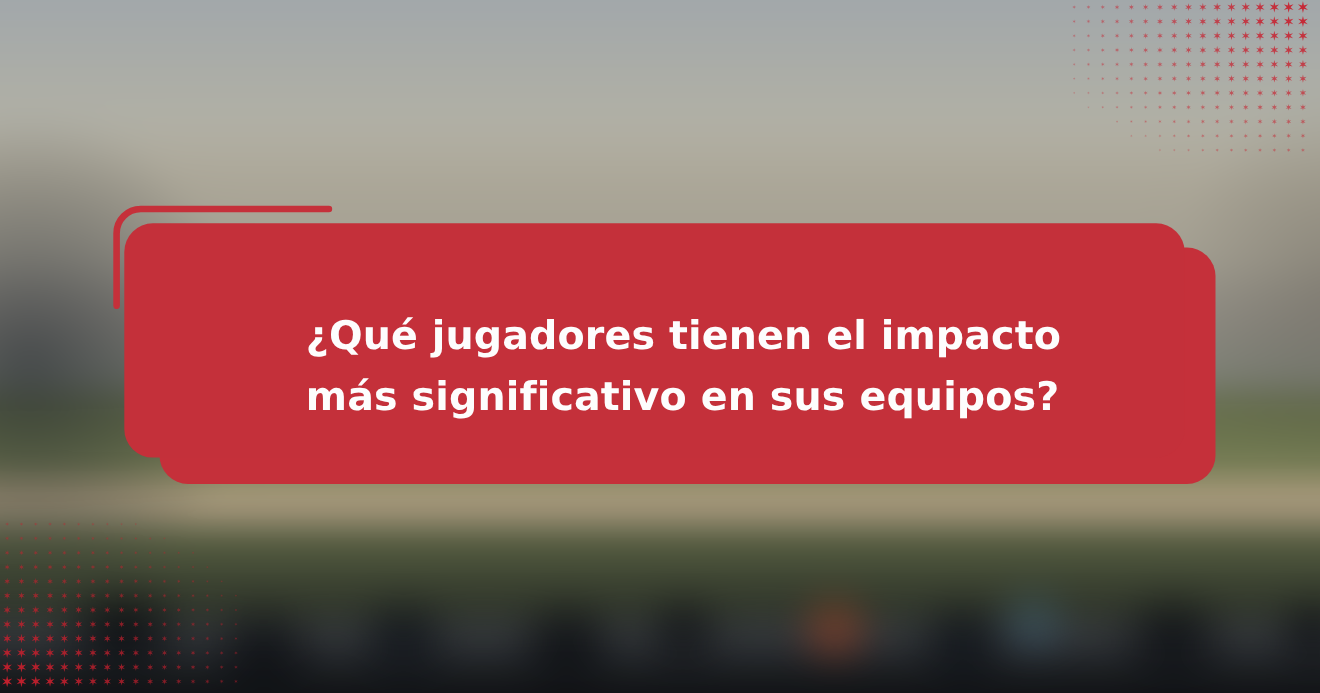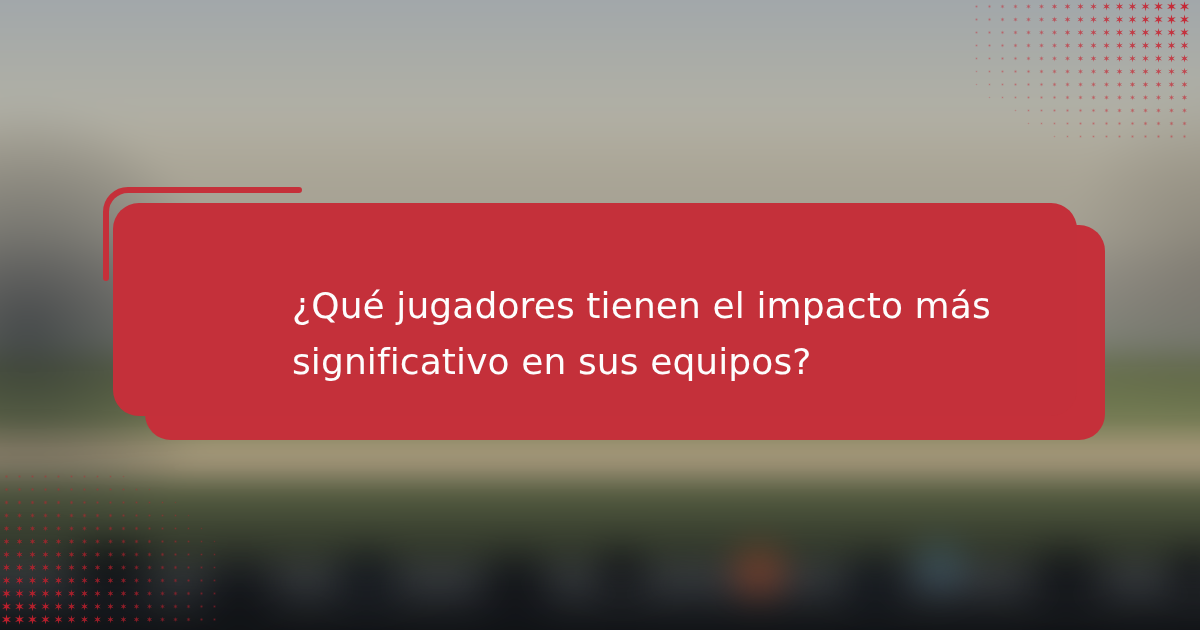--- a/index.html
+++ b/index.html
@@ -98,25 +98,24 @@
   #red-card-front {
     left:113px; top:203px; width:964px; height:213px;
   }
 
   
   #headline {
     position:absolute; left:278px; top:278px; width:700px;
     color:#fdfdfd;
     font-size:36px;
     line-height:56px;
-    font-weight:400;
+    font-weight:700;
     letter-spacing:.1px;
     white-space:pre-line;
     text-rendering:optimizeLegibility;
-    margin-left:14px;
   }
 </style>
 </head>
 <body>
 
 <div id="bg-photo">
   <div id="bg-blur-wrap">
     <div class="layer sky"></div>
     <div class="layer stand-far"></div>
     <div class="layer wall"></div>

